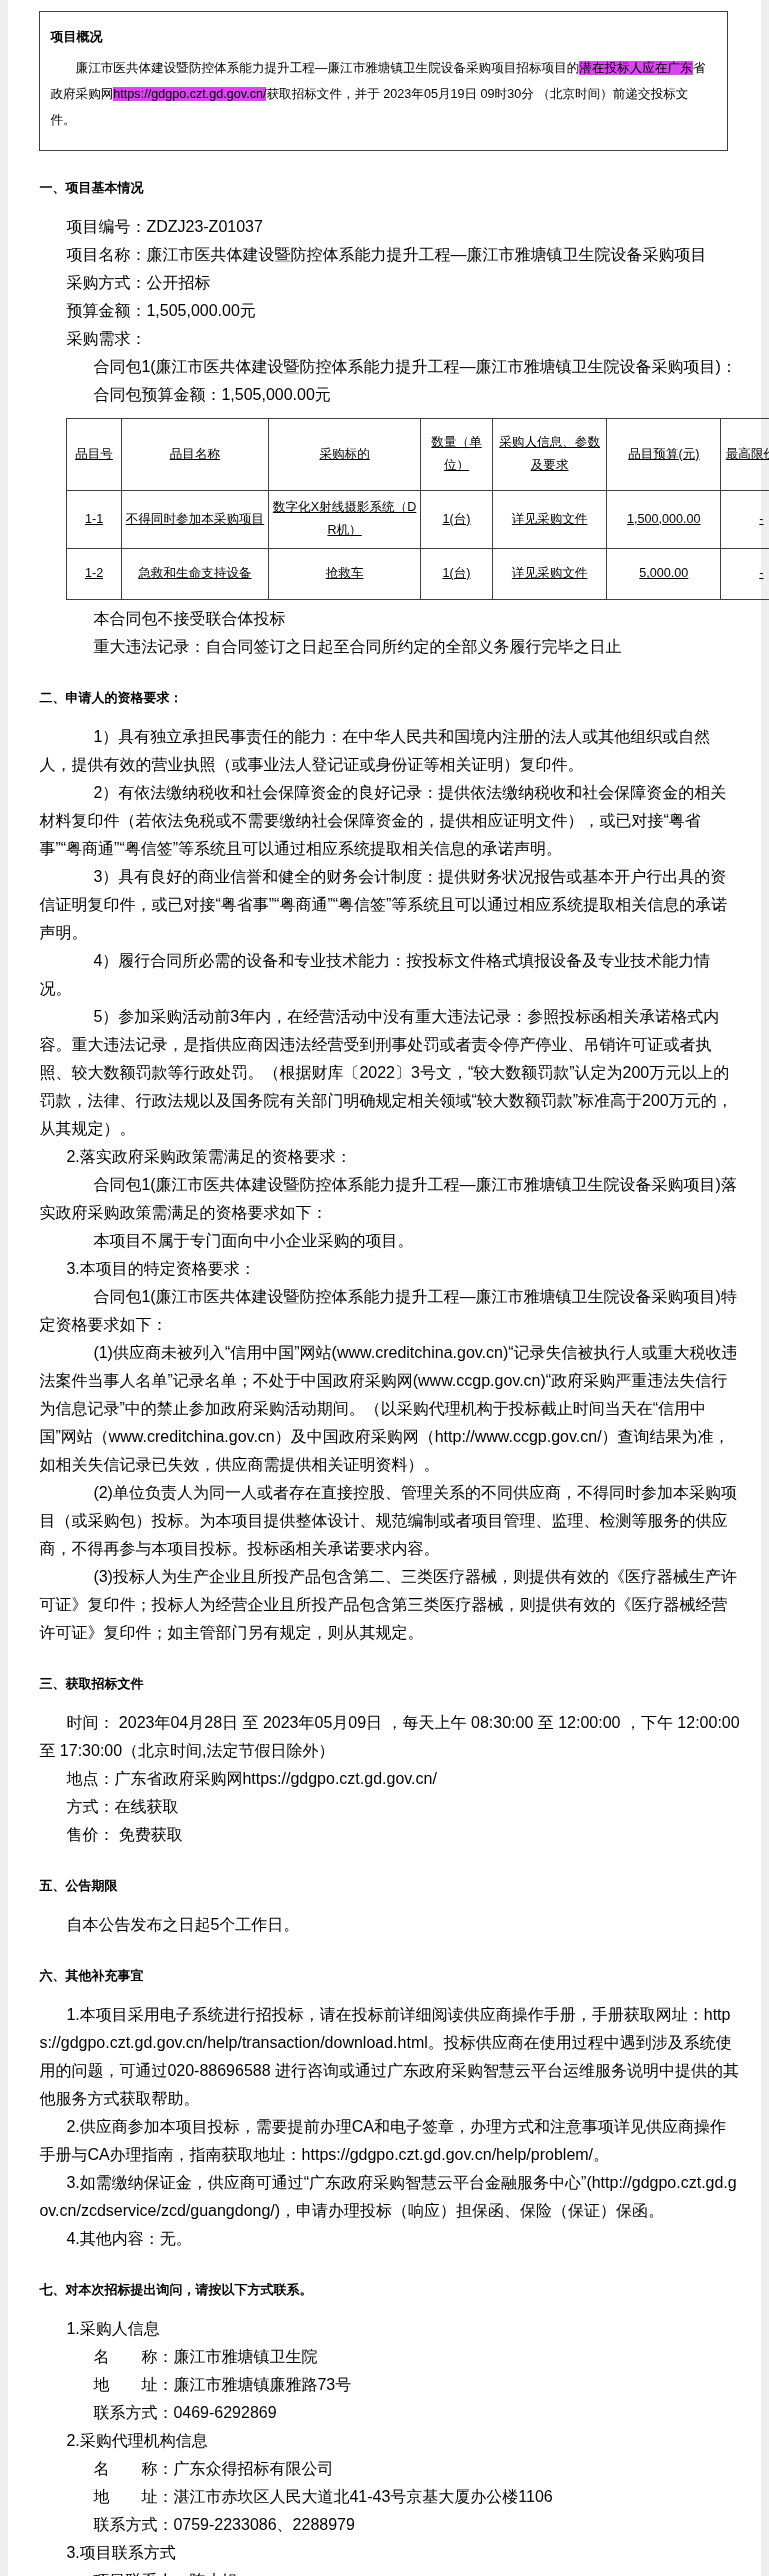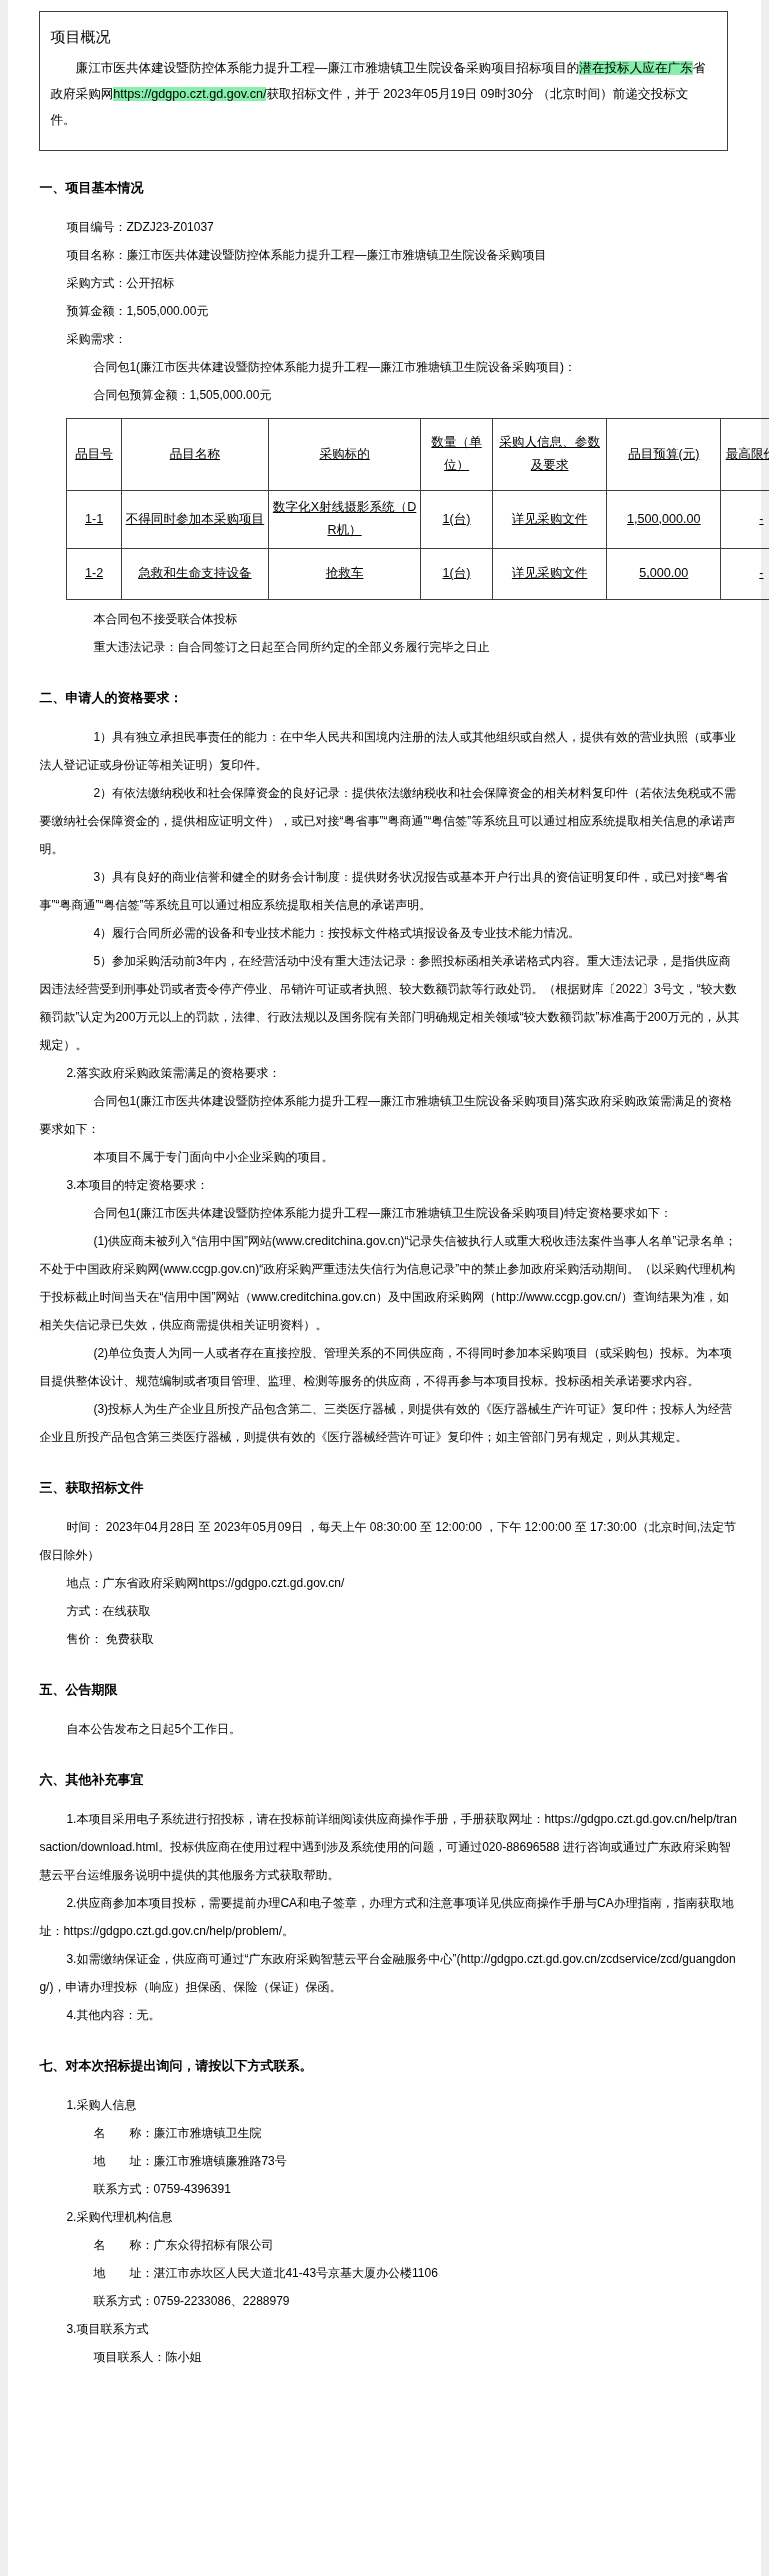--- a/index.html
+++ b/index.html
@@ -5,25 +5,25 @@
   html, body { margin:0; padding:0; background:#efefef; }
   body { font-family:"Liberation Sans", sans-serif; color:#000; }
   .page {
     margin:0 8.4px; background:#ffffff; min-height:2576px;
     box-sizing:border-box; padding:11px 21px 34px 31px;
   }
   .overview-box {
     border:1.7px solid #3f3f3f; margin:0 11.8px 0 0;
     padding:11.8px 18.5px 17px 10px; box-sizing:border-box;
   }
-  .overview-title { font-size:15px; font-weight:normal; margin:0 0 6.7px 0; line-height:25px; }
+  .overview-title { font-size:13px; font-weight:bold; margin:0 0 6.7px 0; line-height:25px; }
   .overview-para { margin:0; font-size:12.6px; line-height:26px; text-indent:2em; word-break:break-all; }
-  .hl { background:#86efac; }
+  .hl { background:#d946ef; }
   .sec-heading { font-size:13px; font-weight:bold; margin:23px 0 11px 0; line-height:28px; }
-  .ln { margin:0; font-size:12px; line-height:28px; word-break:break-all; }
+  .ln { margin:0; font-size:16px; line-height:28px; word-break:break-all; }
   .ti1 { text-indent:27px; }
   .ti2 { text-indent:54px; }
   table.items {
     border-collapse:collapse; margin:8.4px 0 5px 27px; width:736px;
     table-layout:fixed; border:1.7px solid #3f3f3f;text-decoration:underline;
   }
   table.items th, table.items td {
     border:0.8px solid #3f3f3f; text-align:center; vertical-align:middle;
     font-size:12.6px; line-height:23.5px; padding:5px 3.4px; word-break:break-all;
     font-weight:normal;
@@ -136,21 +136,21 @@
     <p class="ln ti1">2.供应商参加本项目投标，需要提前办理CA和电子签章，办理方式和注意事项详见供应商操作手册与CA办理指南，指南获取地址：https://gdgpo.czt.gd.gov.cn/help/problem/。</p>
     <p class="ln ti1">3.如需缴纳保证金，供应商可通过“广东政府采购智慧云平台金融服务中心”(http://gdgpo.czt.gd.gov.cn/zcdservice/zcd/guangdong/)，申请办理投标（响应）担保函、保险（保证）保函。</p>
     <p class="ln ti1">4.其他内容：无。</p>
   </section>
 
   <section>
     <p class="sec-heading">七、对本次招标提出询问，请按以下方式联系。</p>
     <p class="ln ti1">1.采购人信息</p>
     <p class="ln ti2">名　　称：廉江市雅塘镇卫生院</p>
     <p class="ln ti2">地　　址：廉江市雅塘镇廉雅路73号</p>
-    <p class="ln ti2">联系方式：0759-4396391</p>
+    <p class="ln ti2">联系方式：0469-6292869</p>
     <p class="ln ti1">2.采购代理机构信息</p>
     <p class="ln ti2">名　　称：广东众得招标有限公司</p>
     <p class="ln ti2">地　　址：湛江市赤坎区人民大道北41-43号京基大厦办公楼1106</p>
     <p class="ln ti2">联系方式：0759-2233086、2288979</p>
     <p class="ln ti1">3.项目联系方式</p>
     <p class="ln ti2">项目联系人：陈小姐</p>
 
   </section>
 
 </div>

